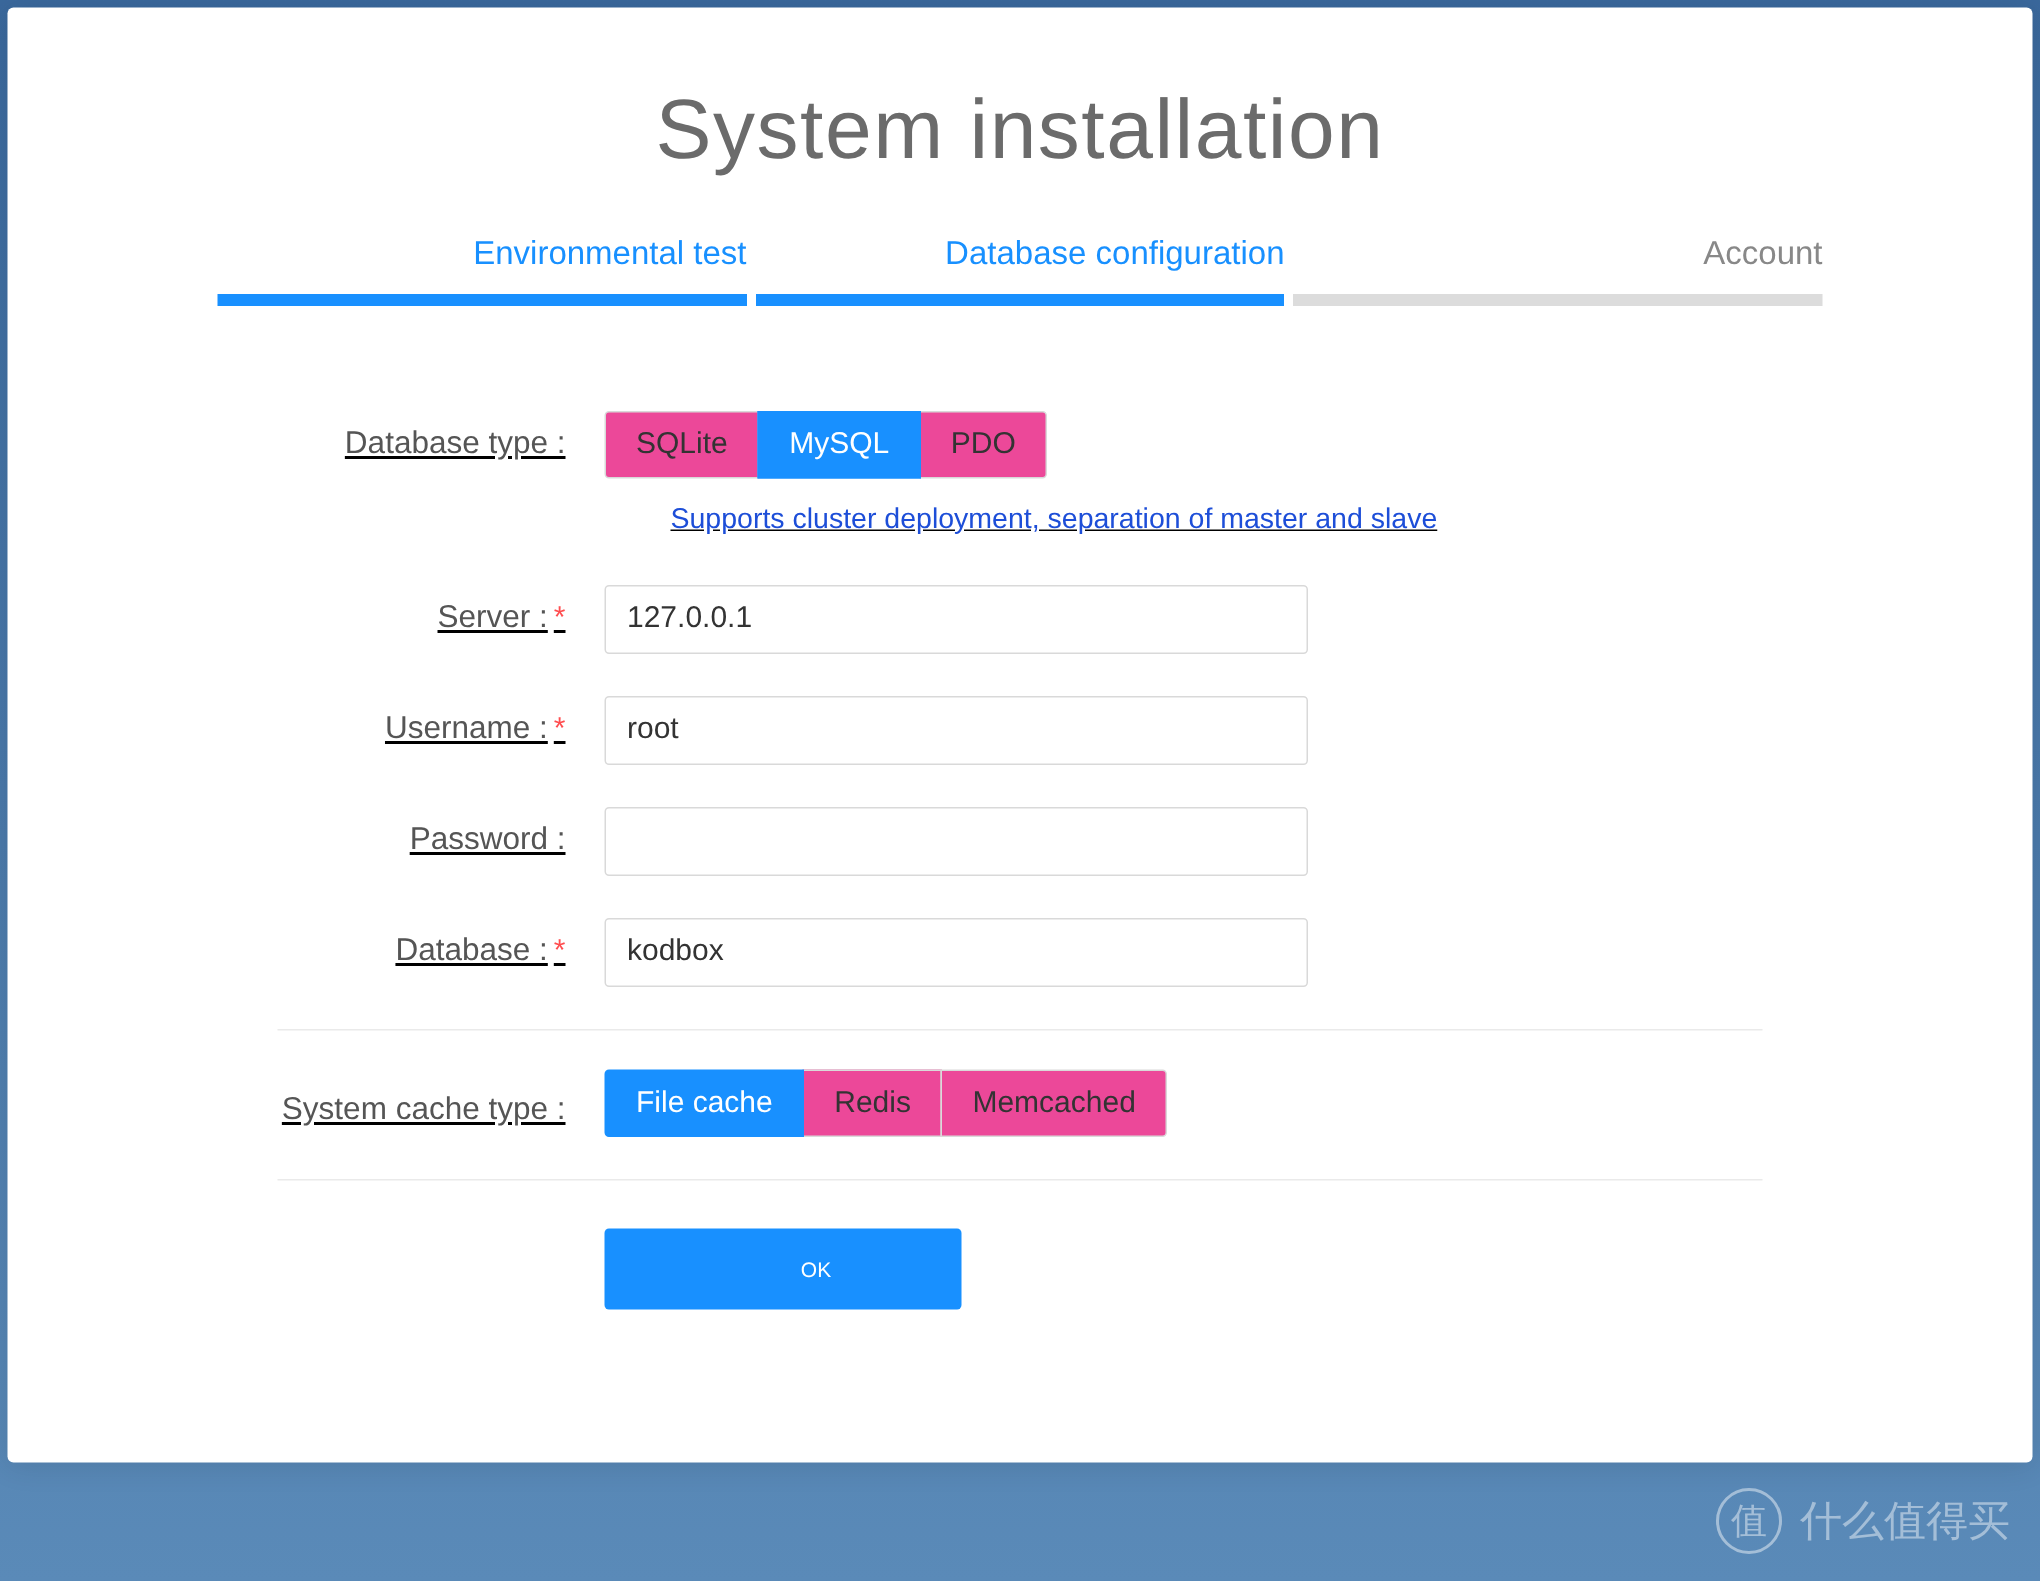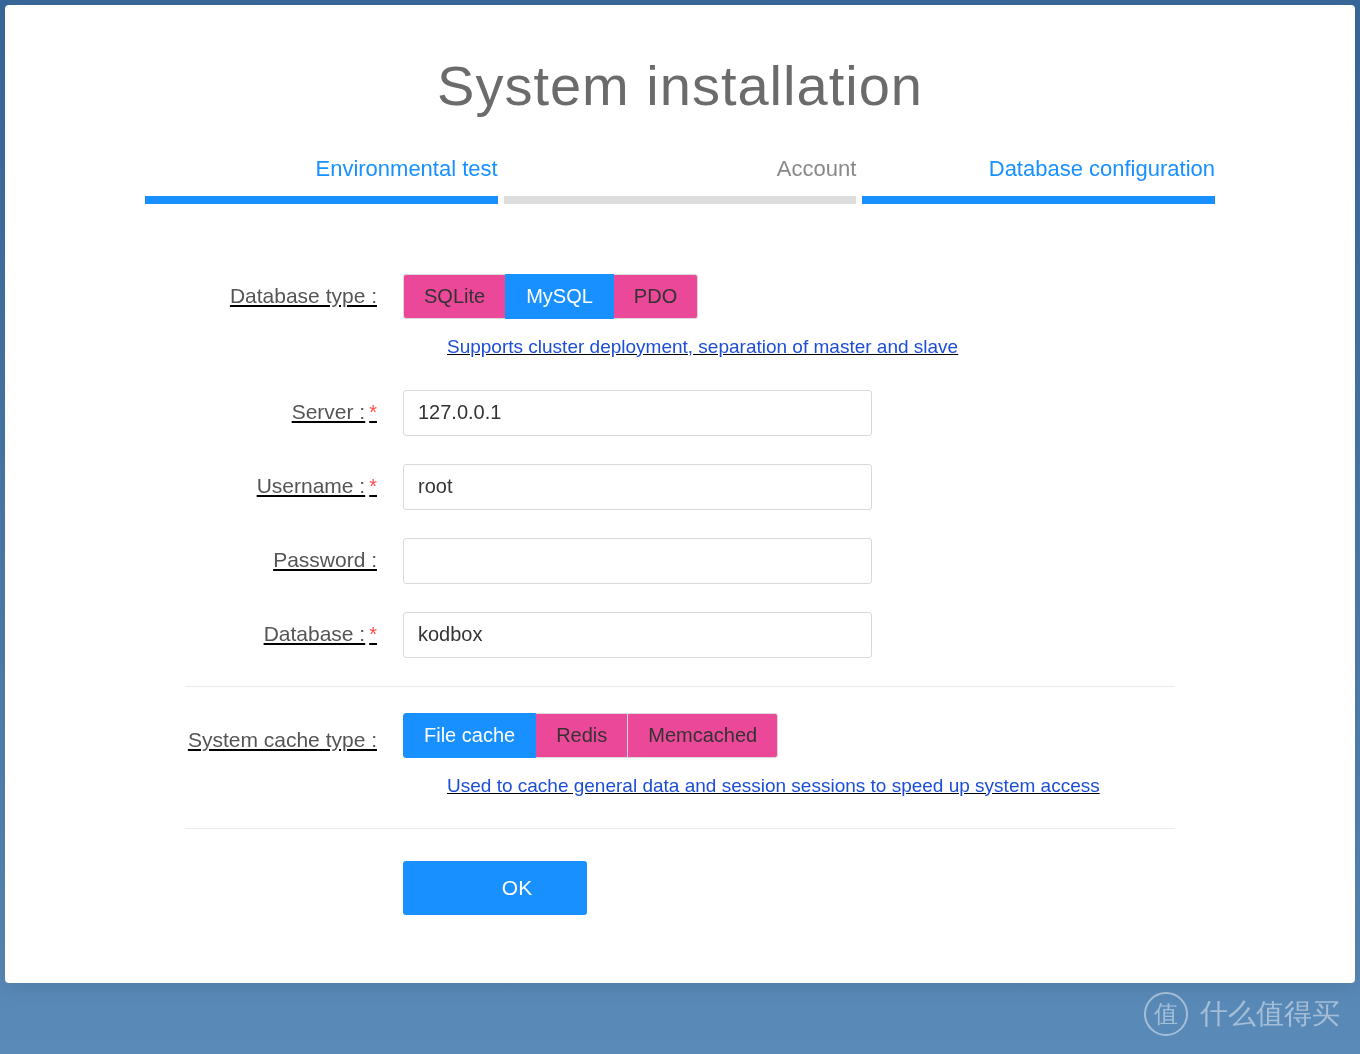--- a/index.html
+++ b/index.html
@@ -128,27 +128,27 @@
       padding: 0 14px;
       font-size: 20px;
       color: #333;
     }
     .divider {
       border: none;
       border-top: 1px solid #eaeaea;
       margin: 26px 0px 26px 0px;
     }
     .submit-btn {
-      width: 184px;
+      width: 238px;
       height: 54px;
       background: #1890ff;
       color: #fff;
       border: none;
       border-radius: 3px;
-      font-size: 21px;
+      font-size: 14px;
       cursor: pointer;
       margin-top: 6px;
       padding-left: 44px;
     }
     .watermark {
       position: absolute;
       right: 20px;
       bottom: 18px;
       display: flex;
       align-items: center;
@@ -172,25 +172,25 @@
 </head>
 <body>
 
 <div class="container">
   <h1 class="page-title">System installation</h1>
 
   <div class="steps">
     <div class="step done">
       <span>Environmental test</span>
     </div>
+    <div class="step active">
+      <span>Database configuration</span>
+    </div>
     <div class="step pending">
       <span>Account</span>
-    </div>
-    <div class="step active">
-      <span>Database configuration</span>
     </div>
   </div>
 
   <div class="form-area">
 
     <div class="form-row with-help">
       <div class="form-label">Database type :</div>
       <div class="form-control-area">
         <div class="btn-group">
           <button class="btn-option">SQLite</button>
@@ -240,21 +240,20 @@
     <hr class="divider">
 
     <div class="form-row with-help">
       <div class="form-label" style="line-height:1.6">System cache type :</div>
       <div class="form-control-area">
         <div class="btn-group">
           <button class="btn-option active">File cache</button>
           <button class="btn-option">Redis</button>
           <button class="btn-option">Memcached</button>
         </div>
-        <div class="help-text">Used to cache general data and session sessions to speed up system access</div>
       </div>
     </div>
 
     <hr class="divider">
 
     <div class="form-row">
       <div class="form-label"></div>
       <div class="form-control-area">
         <button class="submit-btn">OK</button>
       </div>

